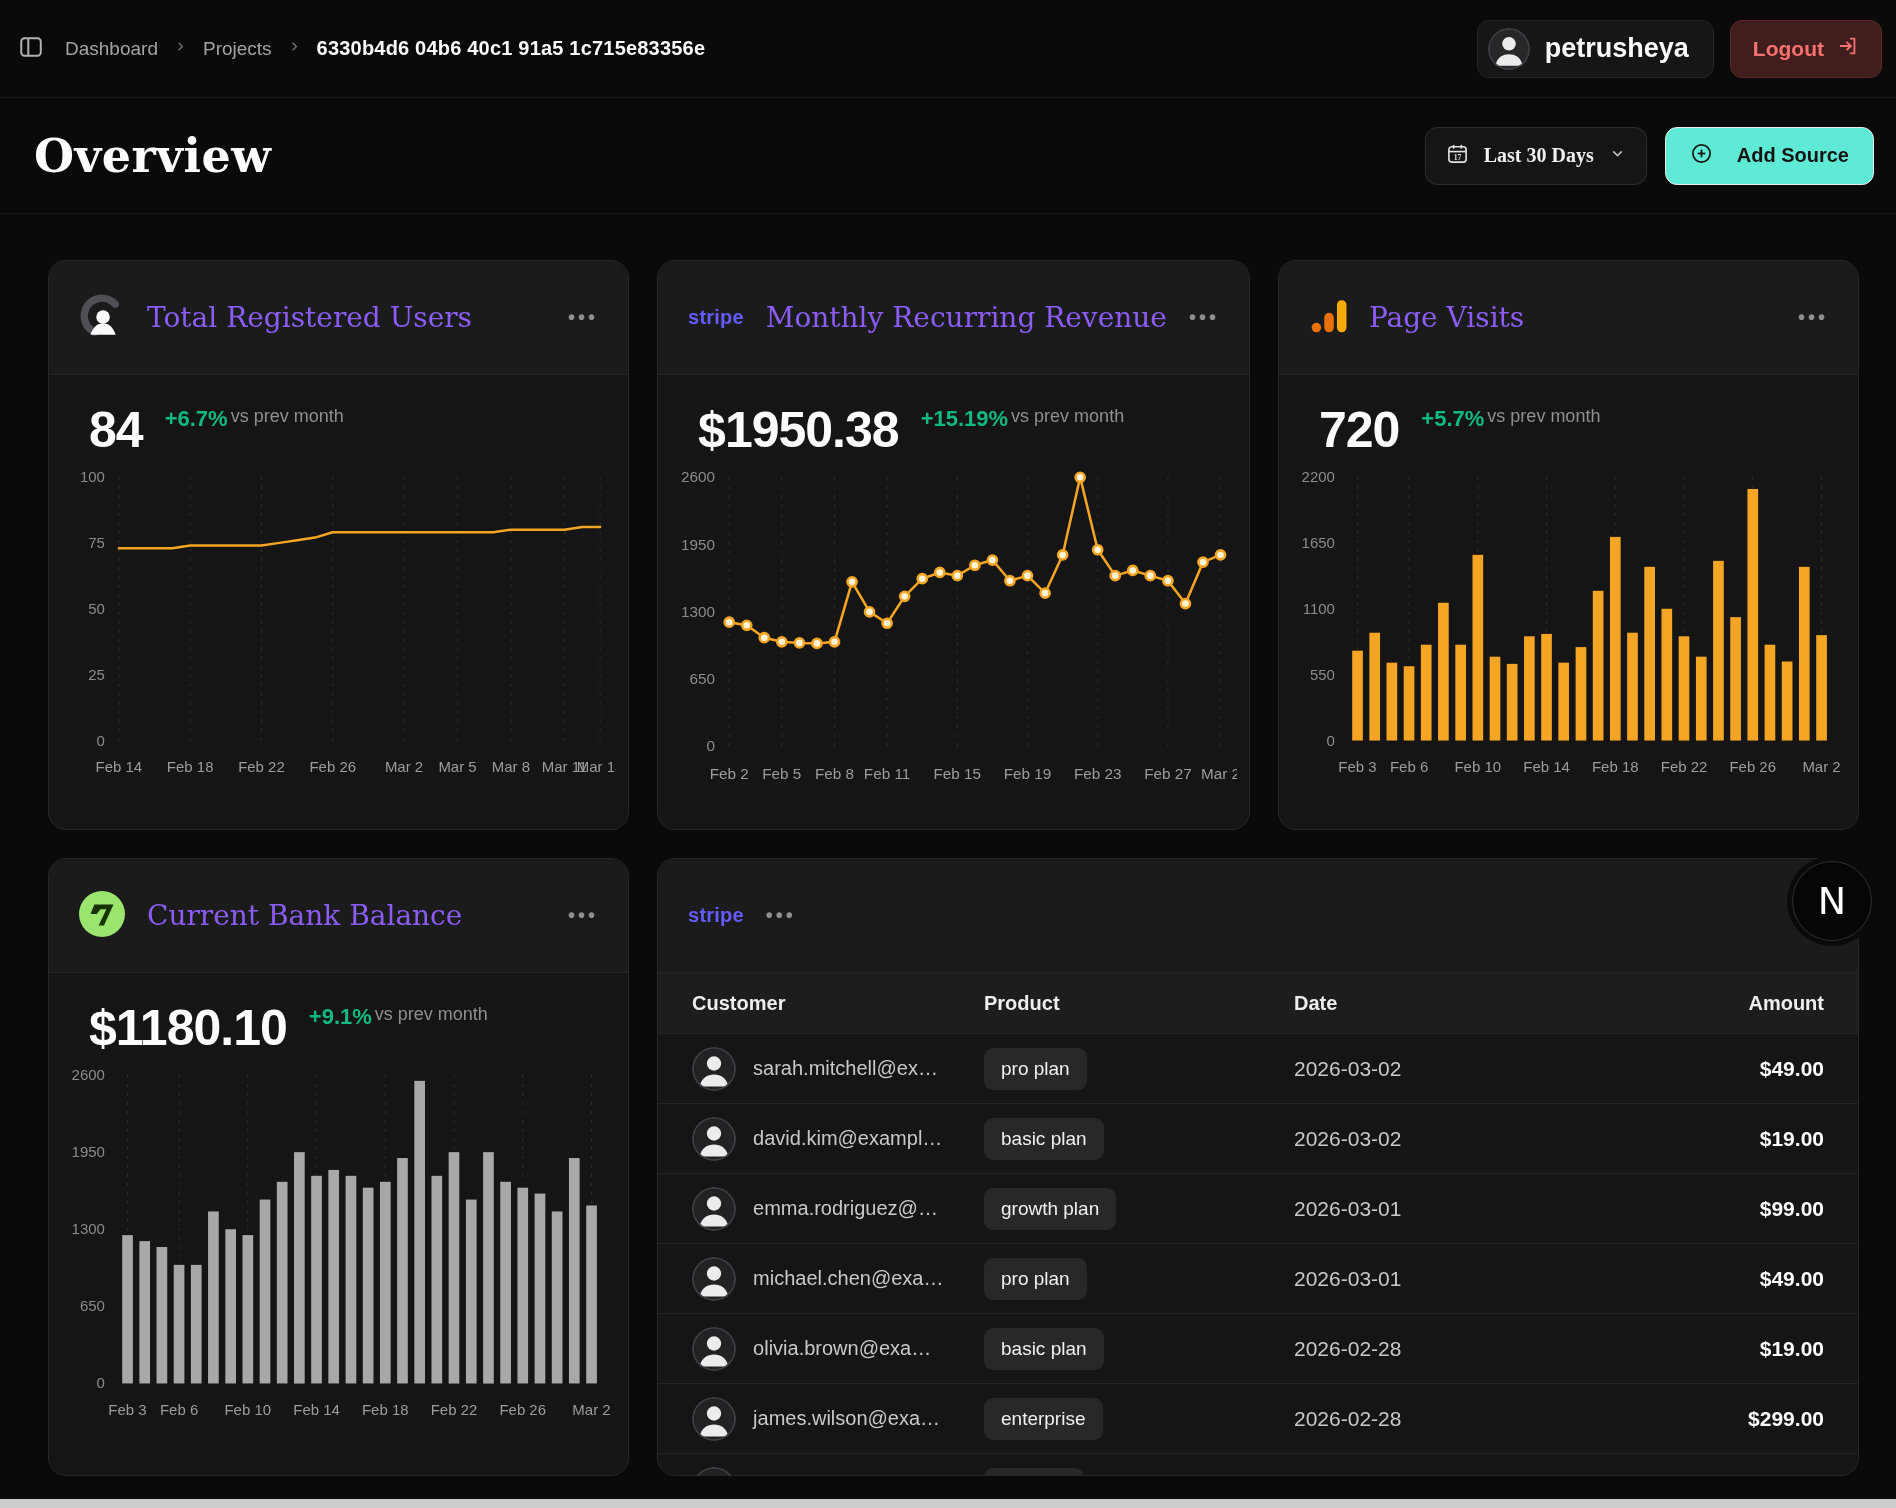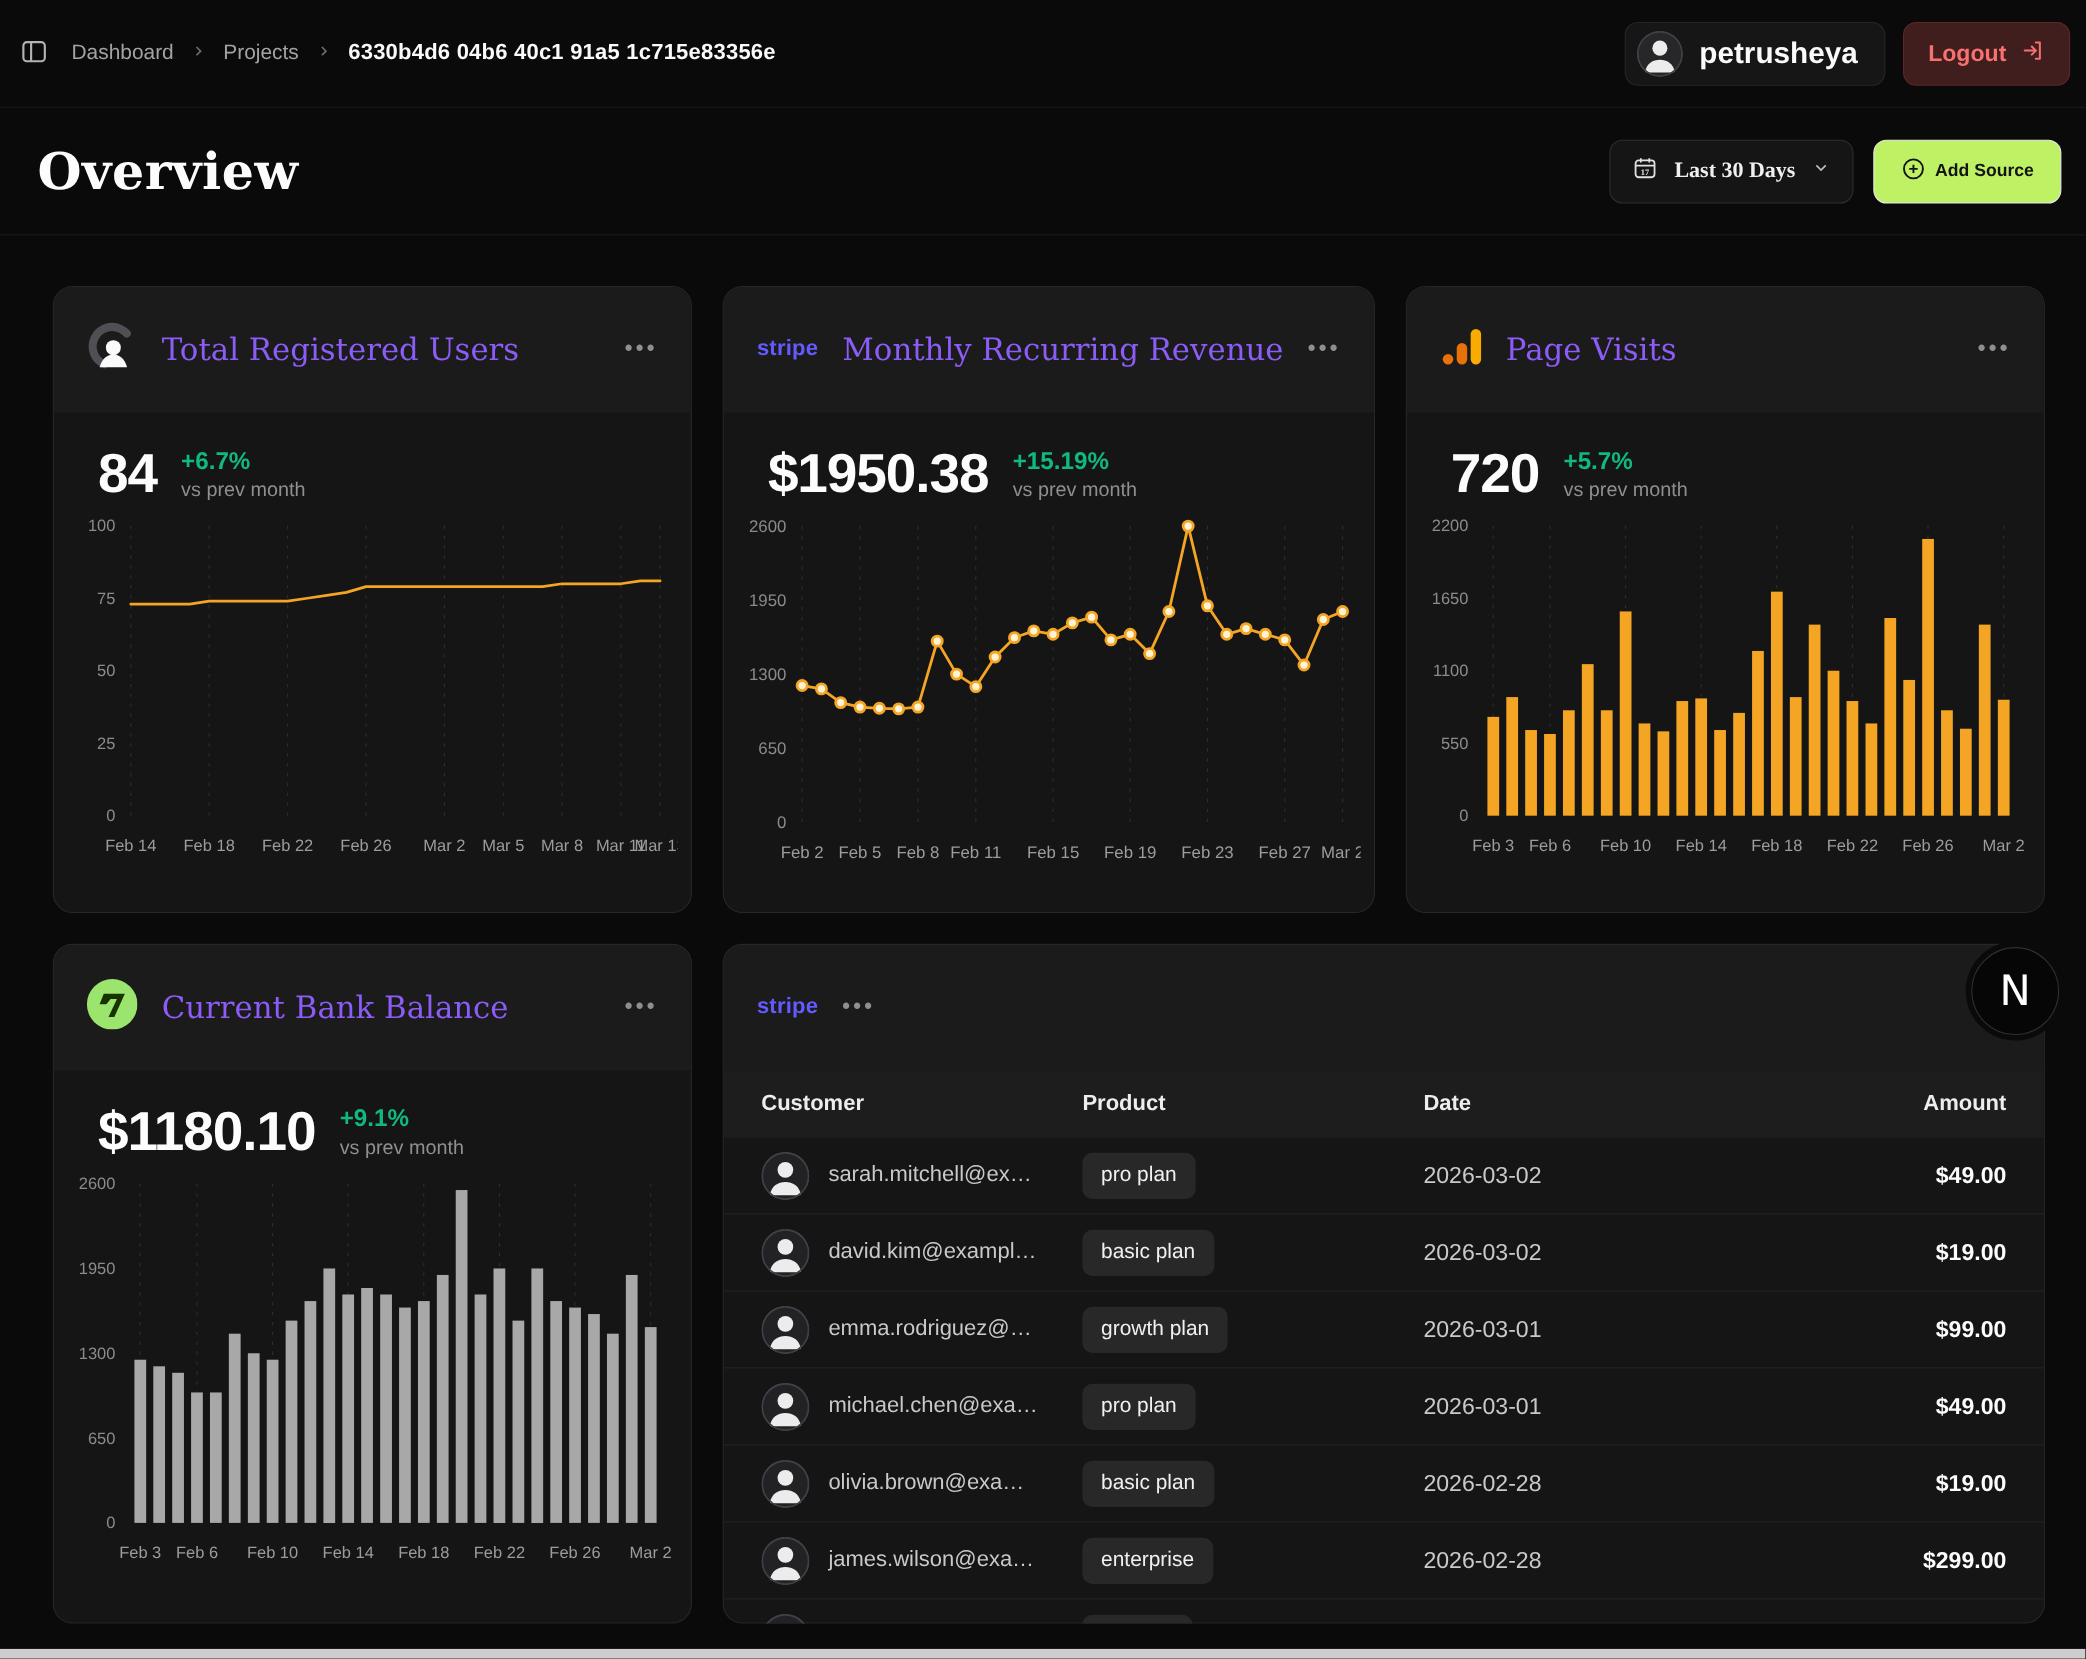--- a/index.html
+++ b/index.html
@@ -29,41 +29,41 @@
 
   
   .page-header { height:116px; display:flex; align-items:center; justify-content:space-between;
                  padding:0 22px 0 34px; border-bottom:1px solid #1a1a1a; }
   .page-title { font-family:"DejaVu Serif","Liberation Serif",serif; font-size:46px; font-weight:600;
                 color:#fcfcfc; margin:0; letter-spacing:.5px; }
   .controls { display:flex; gap:18px; }
   .range-btn { display:flex; align-items:center; gap:15px; height:58px; background:#151515;
                border:1px solid #2e2e2e; border-radius:12px; padding:0 20px; color:#f0f0f0;
                font-size:20px; font-weight:600;font-family:Liberation Serif, serif; }
-  .add-btn { display:flex; align-items:center; gap:8px; height:58px; background:#bef264;
+  .add-btn { display:flex; align-items:center; gap:24px; height:58px; background:#5eead4;
              border:1px solid #e9e9e9; border-radius:12px; padding:0 24px; color:#141414;
-             font-size:16px; font-weight:600; }
+             font-size:20px; font-weight:600; }
 
   
   .main { padding:46px 37px 0 48px; display:grid; grid-template-columns:repeat(3,1fr); gap:28px; }
   .card { background:#151515; border:1px solid #272727; border-radius:18px; position:relative; }
   .card.row1 { height:570px; }
   .card.row2 { height:618px; }
   .card.wide { grid-column:2 / 4; }
   .card-header { height:114px; display:flex; align-items:center; gap:22px; padding:0 30px;
                  border-bottom:1px solid #242424; background:#1b1b1b; border-radius:18px 18px 0 0; }
   .card-title { font-family:"DejaVu Serif","Liberation Serif",serif; font-size:28px; color:#8b5cf6;
                 font-weight:500; flex:1; white-space:nowrap; }
   .stripe-mark { color:#635bff; font-weight:800; font-size:20px; letter-spacing:.2px; flex:none; }
   .menu-btn { background:none; border:none; color:#8f8f8f; font-size:20px; letter-spacing:3px;
               font-weight:700; padding:0; }
 
   .stats { display:flex; align-items:flex-start; gap:22px; padding:30px 40px 0; }
   .stat-value { font-size:50px; font-weight:700; color:#fcfcfc; letter-spacing:-1px; line-height:1; }
-  .delta-wrap { display:flex; flex-direction:column; gap:3px; padding-top:1px; }
+  .delta-wrap { display:flex; flex-direction:row; gap:3px; padding-top:1px; }
   .delta { color:#10b981; font-size:22px; font-weight:700; }
   .caption { color:#8f8f8f; font-size:18px; }
 
   .chart { margin:8px 12px 0 8px; }
   .chart svg { display:block; width:100%; height:auto; }
 
   
   .twrap { height:503px; overflow:hidden; border-radius:0 0 18px 18px; }
   .thead, .trow { display:grid; grid-template-columns:1fr 310px 340px 190px; align-items:center;
                   padding:0 34px; }

